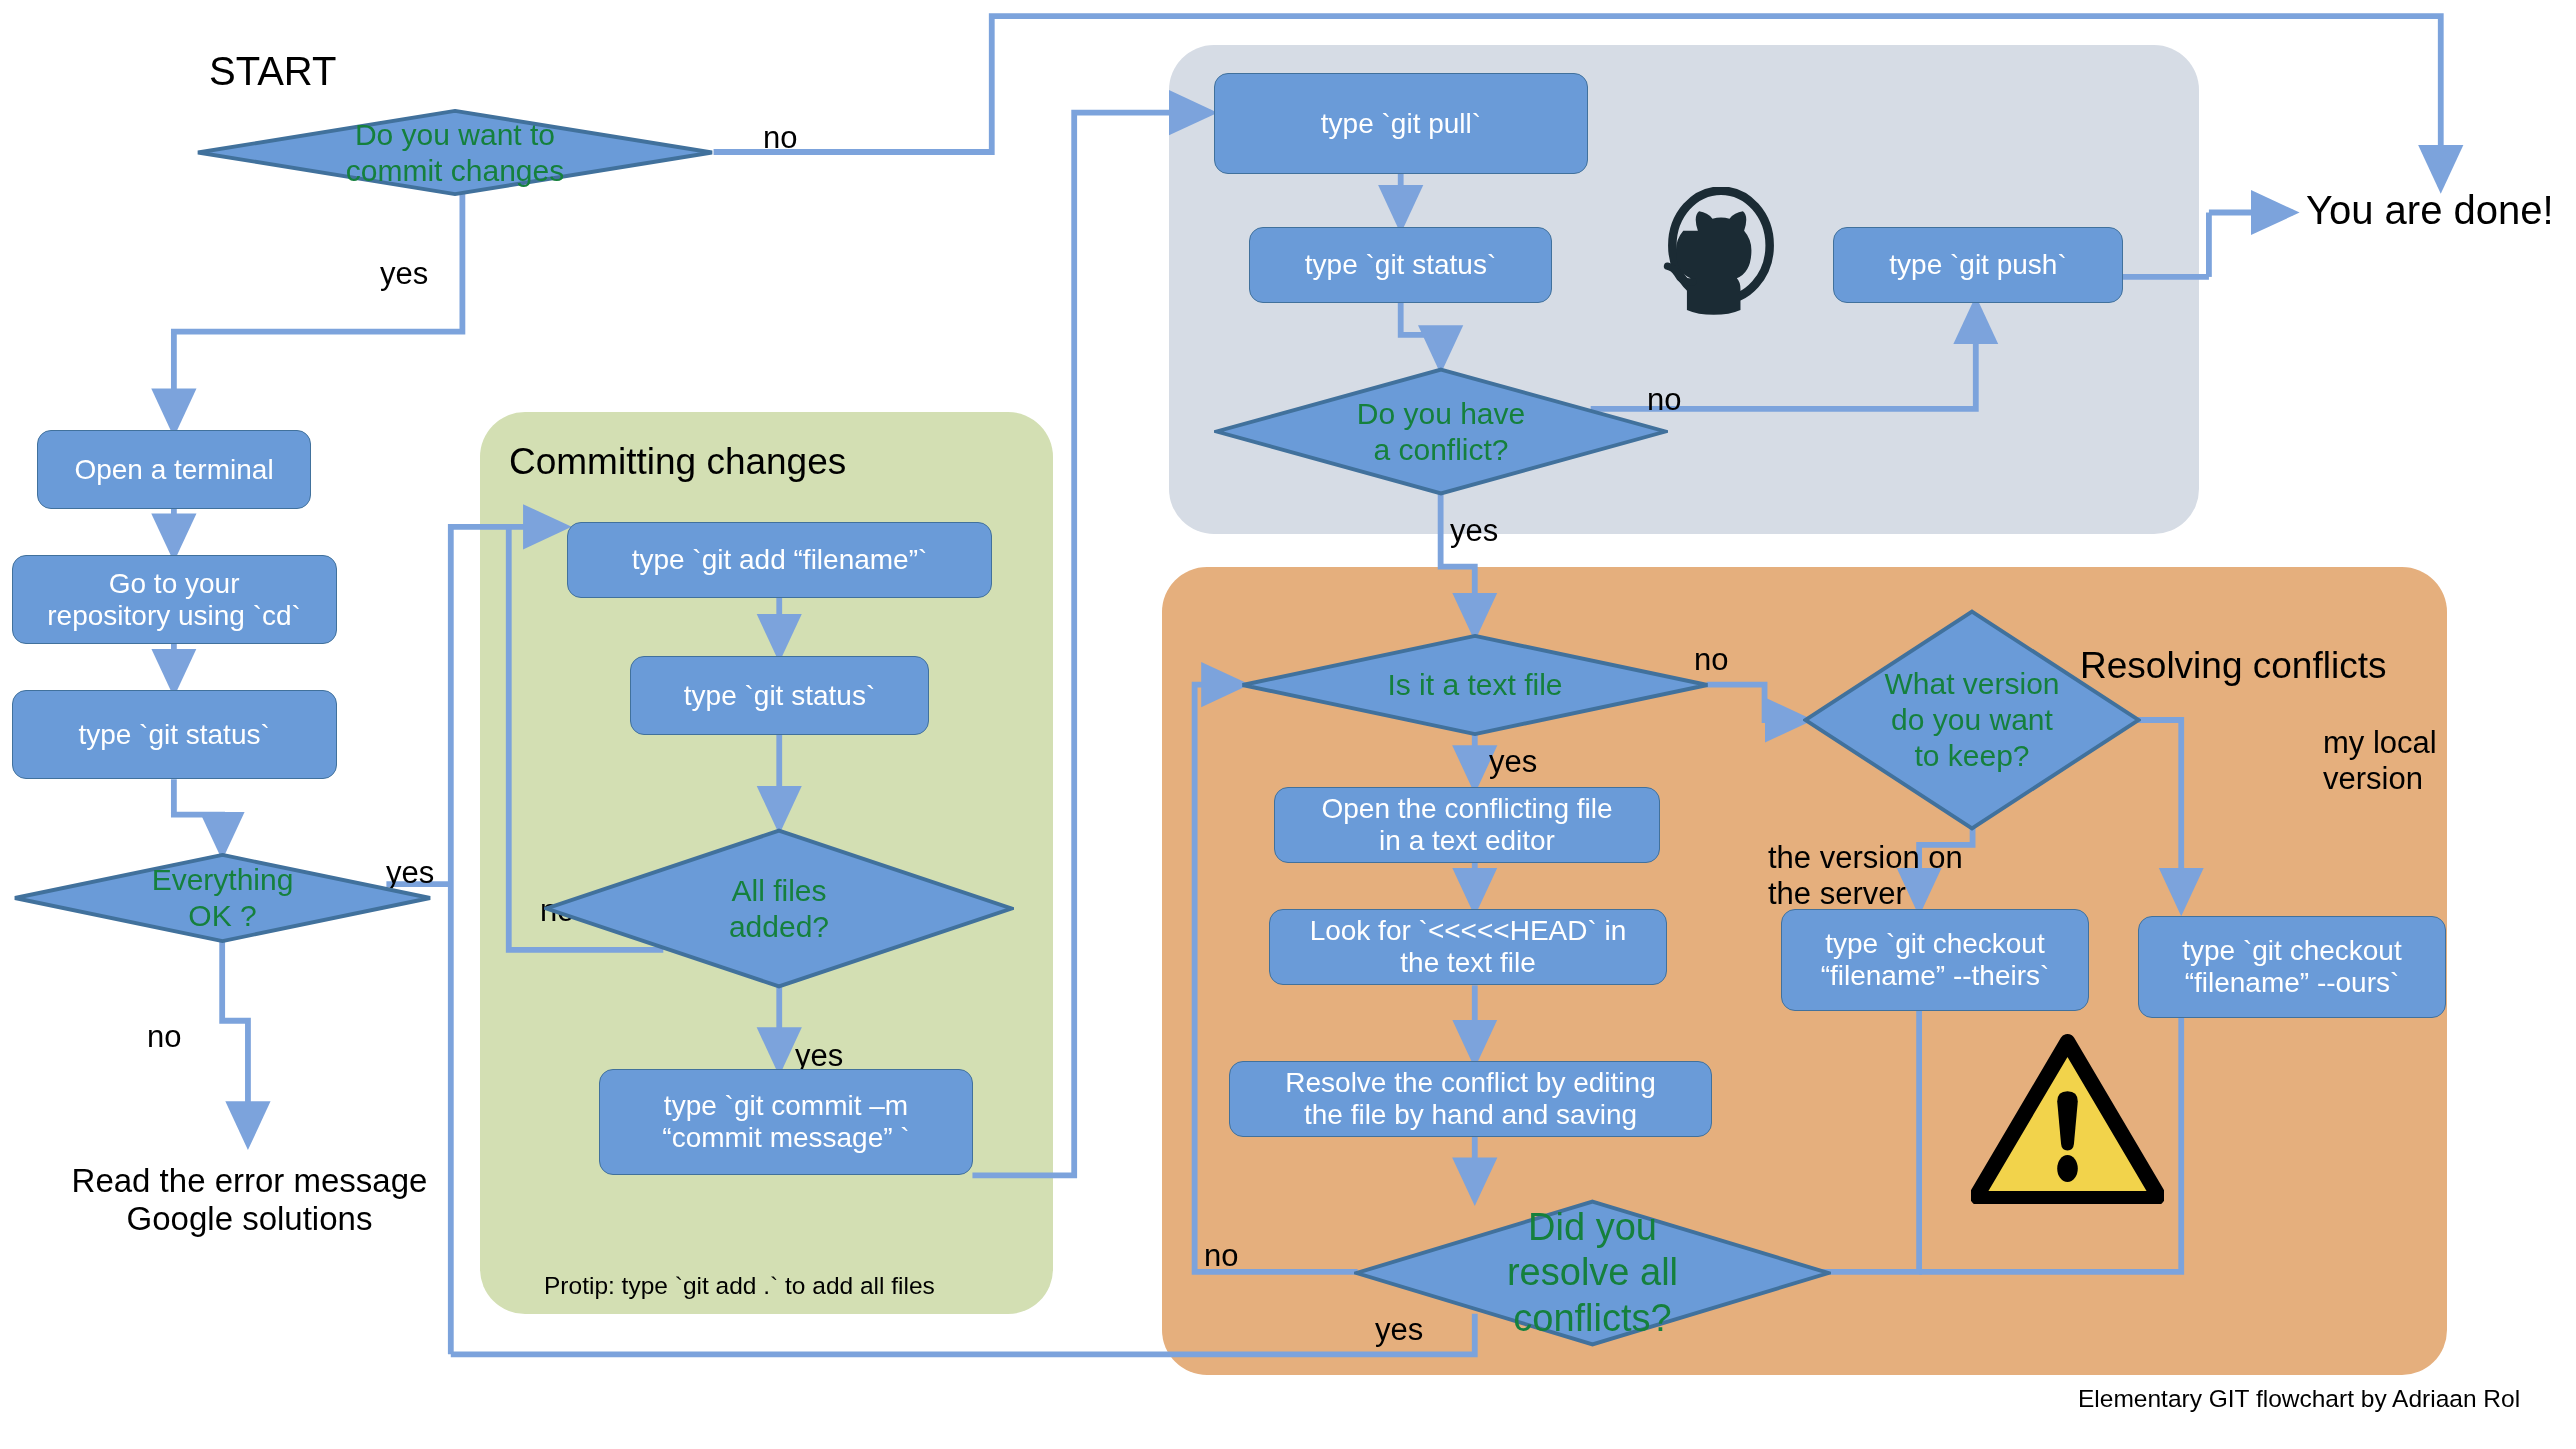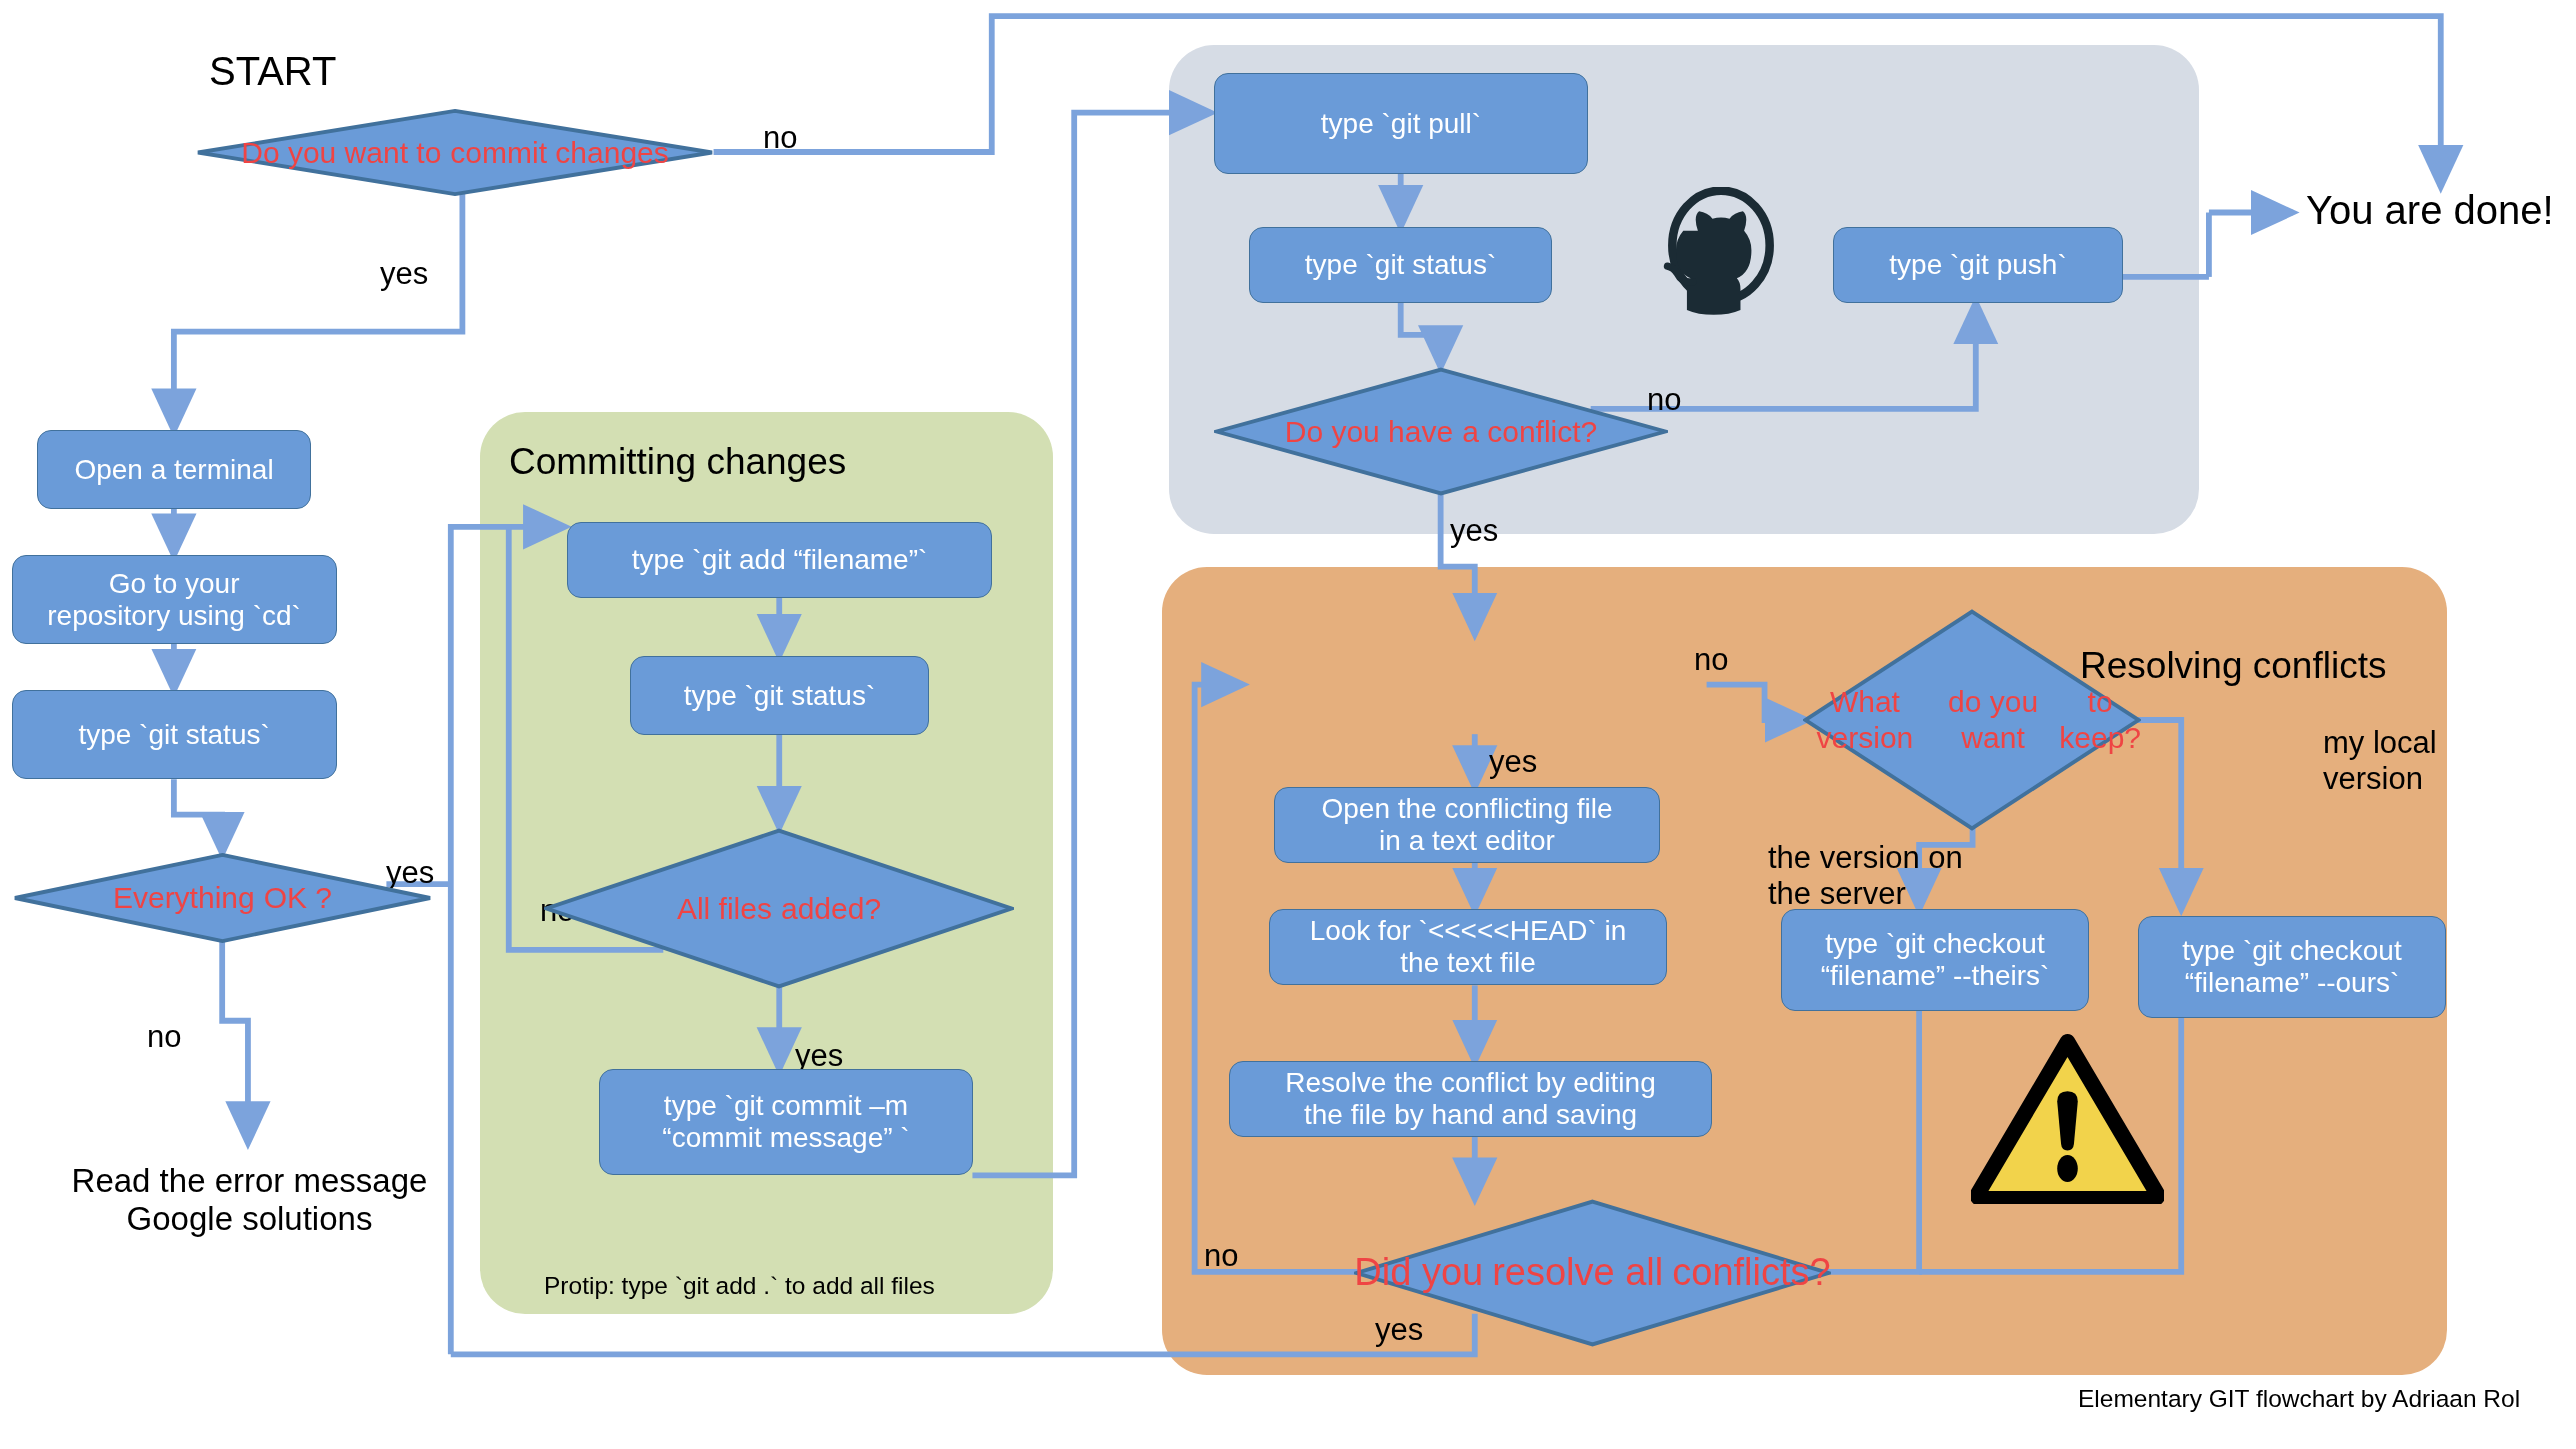--- a/index.html
+++ b/index.html
@@ -23,24 +23,23 @@
     line-height:1.14;
     box-sizing:border-box;
     padding:2.6px 6.4px;
   }
 
   
   .diamond{position:absolute;}
   .diamond svg{position:absolute;left:0;top:0;width:100%;height:100%;}
   .diamond .dlabel{
     position:absolute;left:0;top:0;width:100%;height:100%;
-    display:flex;flex-direction:row;align-items:center;justify-content:center;
-    color:#ef4444;text-align:center;line-height:1.2;
+    display:flex;flex-direction:column;align-items:center;justify-content:center;
+    color:#15803d;text-align:center;line-height:1.2;
     pointer-events:none;
-    gap:9px;
   }
 
   
   .plain{position:absolute;color:#000;line-height:1.16;}
   .edge-label{position:absolute;color:#000;line-height:1;}
 
   
   #wires{position:absolute;left:0;top:0;width:2576px;height:1449px;}
 
   
@@ -198,20 +197,28 @@
   <div class="diamond" style="left:1214px;top:367px;width:454px;height:129px;">
     <svg viewBox="0 0 705 200" preserveAspectRatio="none">
         <polygon points="352.5,4 701,100 352.5,196 4,100" fill="#6A9BD8" stroke="#41719C" stroke-width="6"></polygon>
       </svg>
     <div class="dlabel" style="font-size:30px;">
       <span>Do you have</span>
       <span>a conflict?</span>
     </div>
   </div>
 
+  <div class="diamond" style="left:1240px;top:634px;width:470px;height:102px;">
+    <svg viewBox="0 0 730 158" preserveAspectRatio="none">
+        <polygon points="365,3 726,79 365,155 4,79" fill="#6A9BD8" stroke="#41719C" stroke-width="6"></polygon>
+      </svg>
+    <div class="dlabel" style="font-size:30px;">
+      <span>Is it a text file</span>
+    </div>
+  </div>
 
   <div class="diamond" style="left:1803px;top:609px;width:338px;height:222px;">
     <svg viewBox="0 0 525 345" preserveAspectRatio="none">
         <polygon points="262.5,4 521,172.5 262.5,341 4,172.5" fill="#6A9BD8" stroke="#41719C" stroke-width="6"></polygon>
       </svg>
     <div class="dlabel" style="font-size:30px;">
       <span>What version</span>
       <span>do you want</span>
       <span>to keep?</span>
     </div>

